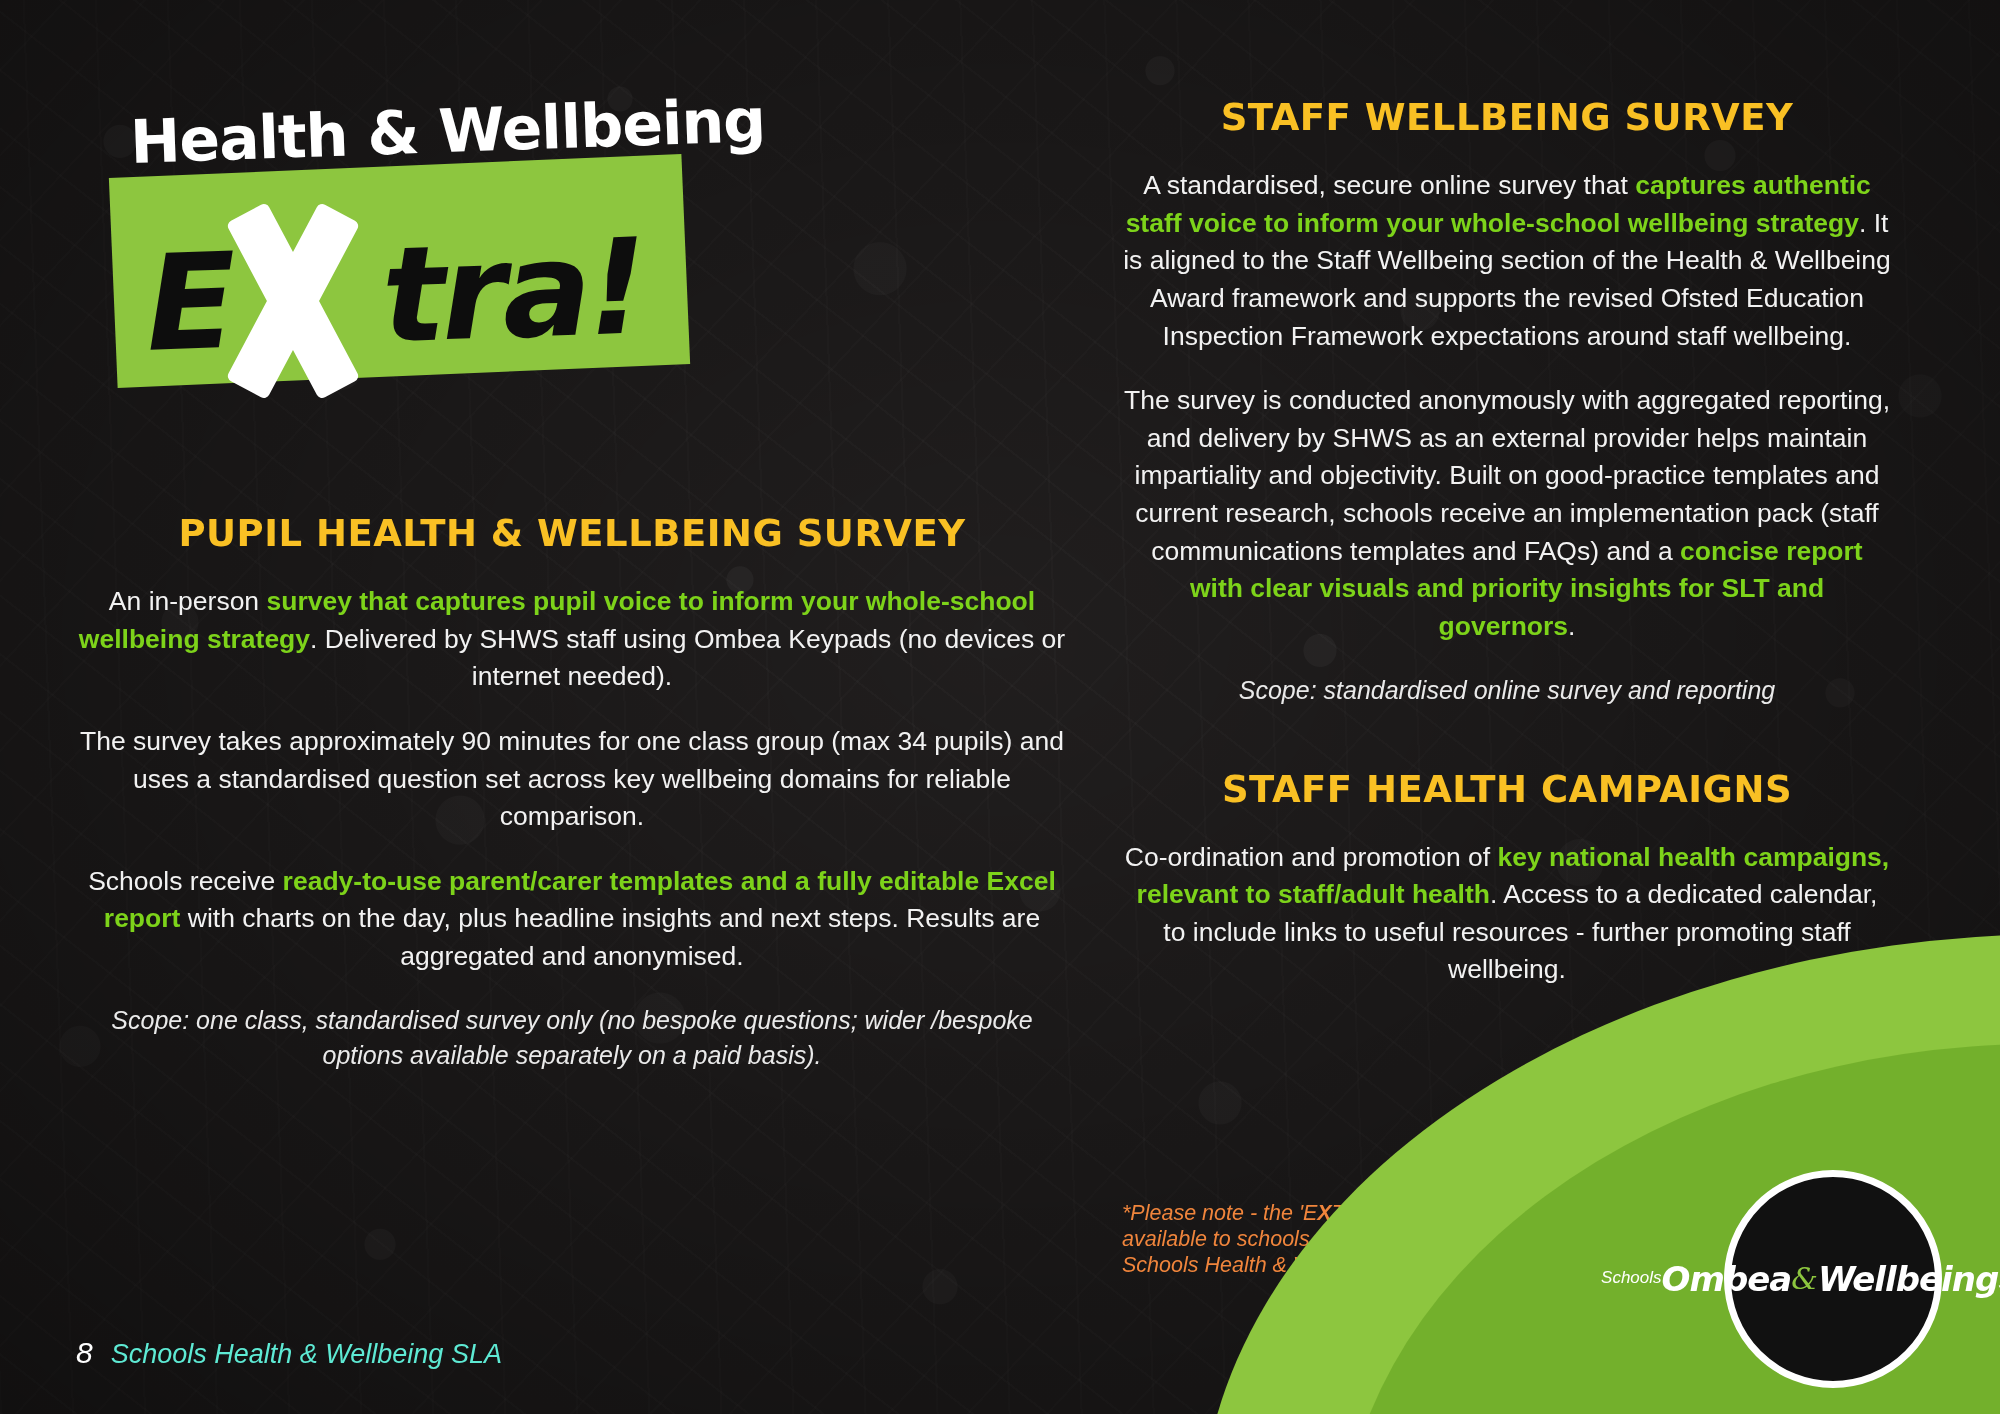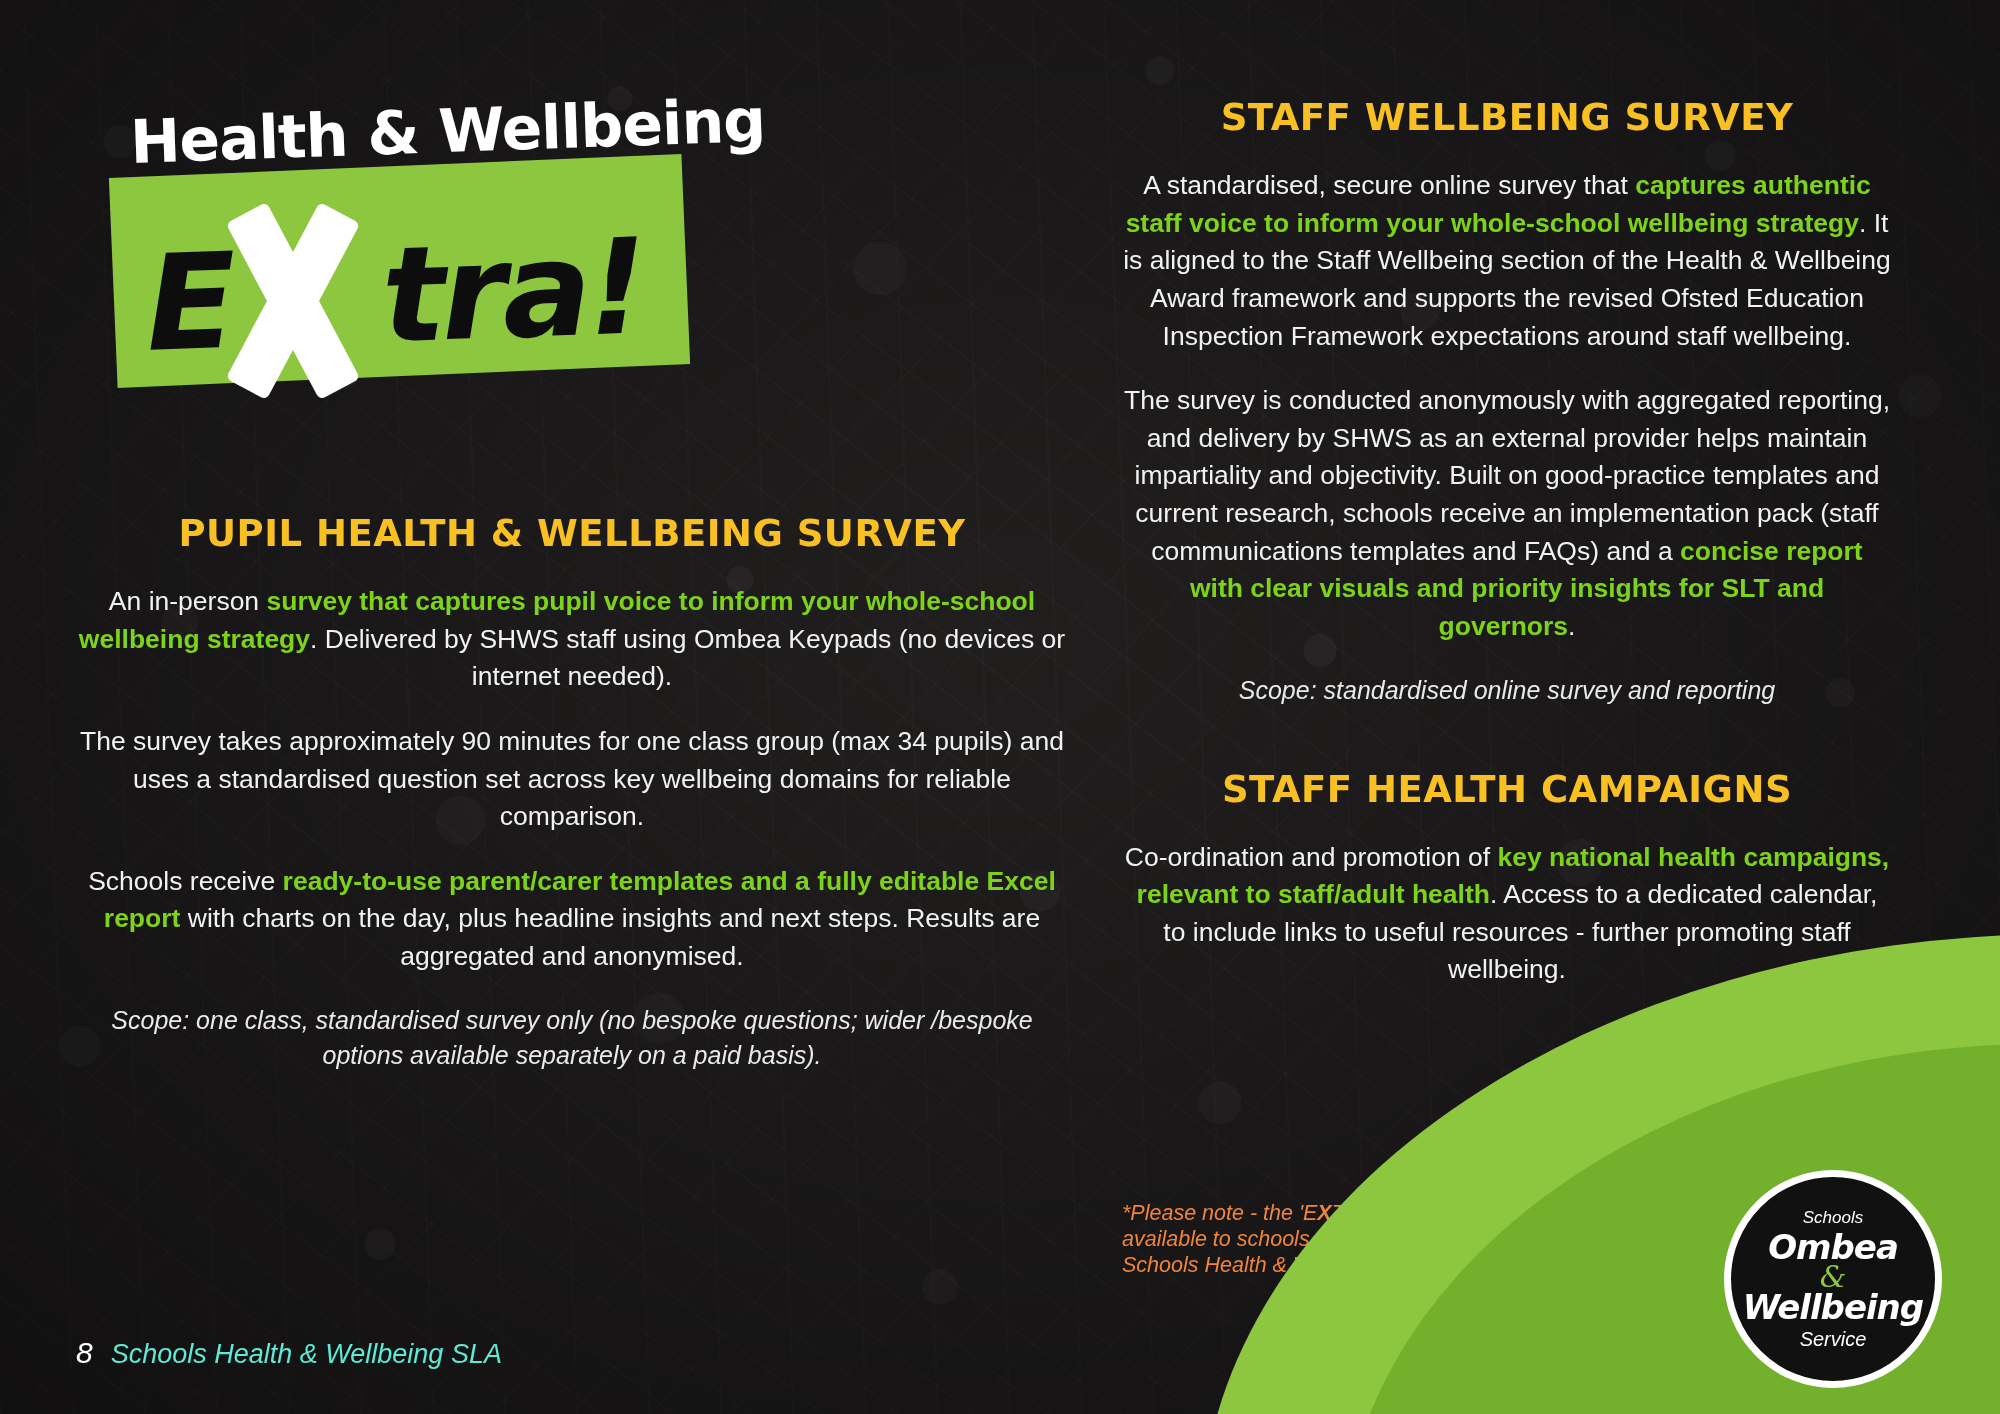--- a/index.html
+++ b/index.html
@@ -214,21 +214,21 @@
   .badge {
     position: absolute;
     right: 58px;
     bottom: 26px;
     width: 218px;
     height: 218px;
     border-radius: 50%;
     background: #111111;
     border: 7px solid #ffffff;
     display: flex;
-    flex-direction: column;
+    flex-direction: row;
     align-items: center;
     justify-content: center;
     text-align: left;
     color: #ffffff;
     line-height: 1;
   }
   .badge .b-top {
     font-size: 17px;
     font-style: italic;
     margin-bottom: 4px;

